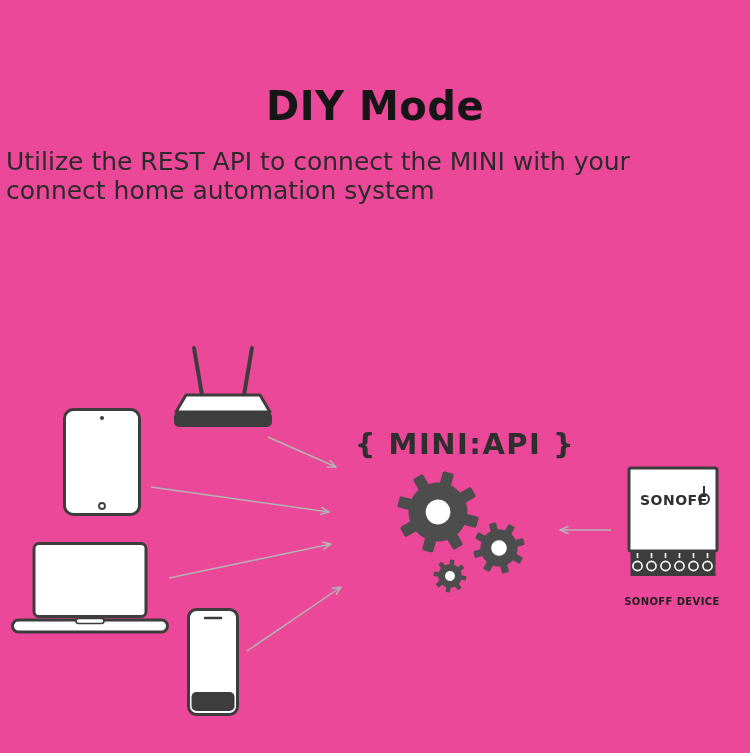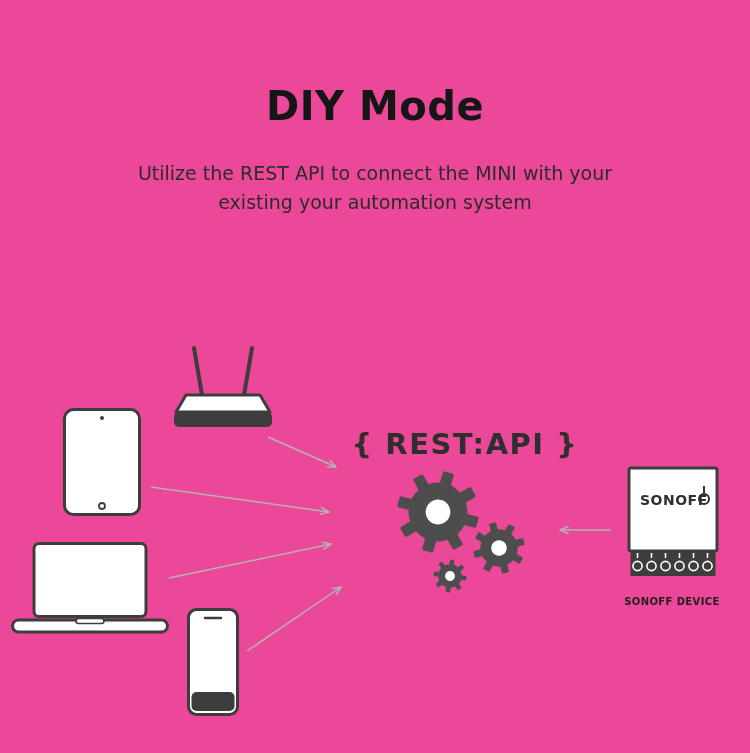--- a/index.html
+++ b/index.html
@@ -8,22 +8,22 @@
     font-family: "DejaVu Sans", "Liberation Sans", sans-serif;
   }
   .page { position: relative; width: 750px; height: 753px; background: #ec4899; overflow: hidden; }
 
   .title {
     position: absolute; left: 0; right: 0; top: 83px; margin: 0;
     text-align: center; font-size: 40px; font-weight: 700; color: #161616;
     letter-spacing: 0.5px;
   }
   .subtitle {
-    position: absolute; left: 0; right: 0; top: 141px; margin: 18px;
-    text-align: center; font-size: 19px; line-height: 29px; color: #2b2b2b;
+    position: absolute; left: 0; right: 0; top: 141px; margin: 6px;
+    font-size: 25px; line-height: 29px; color: #2b2b2b;
   }
 
   .overlay { position: absolute; left: 0; top: 0; width: 750px; height: 753px; pointer-events: none; }
 
   .icon { position: absolute; }
   .icon.router { left: 168px; top: 343px; width: 110px; height: 95px; }
   .icon.tablet { left: 62px;  top: 407px; width: 80px;  height: 110px; }
   .icon.laptop { left: 10px;  top: 541px; width: 160px; height: 95px; }
   .icon.phone  { left: 186px; top: 607px; width: 54px;  height: 110px; }
   .icon.sonoff { left: 627px; top: 466px; width: 92px;  height: 116px; }
@@ -41,21 +41,21 @@
 </style>
 </head>
 <body>
 
 <div class="page">
 
   <h1 class="title">DIY Mode</h1>
 
   <p class="subtitle">
     <span>Utilize the REST API to connect the MINI with your</span><br>
-    <span>existing your automation system</span>
+    <span>connect home automation system</span>
   </p>
 
   <svg class="overlay" viewBox="0 0 750 753" aria-hidden="true">
     <defs>
       <marker id="ah" markerWidth="14" markerHeight="12" refX="9" refY="4.5" orient="auto" markerUnits="userSpaceOnUse">
         <path d="M1,1 L9,4.5 L1,8" fill="none" stroke="#b3b3b3" stroke-width="1.6" stroke-linecap="round" stroke-linejoin="round"></path>
       </marker>
       <g id="gear-shape">
         <g fill="#4d4d4d">
           <rect x="-6" y="-43" width="12" height="17" rx="2"></rect>
@@ -107,21 +107,21 @@
     <rect x="2.5" y="79" width="155" height="12" rx="6" fill="#ffffff" stroke="#3d3d3d" stroke-width="3"></rect>
     <rect x="66" y="77.5" width="28" height="5" rx="2.5" fill="#ffffff" stroke="#3d3d3d" stroke-width="1.6"></rect>
   </svg>
 
   <svg class="icon phone" viewBox="0 0 54 110" aria-hidden="true">
     <rect x="2.5" y="2.5" width="49" height="105" rx="8" fill="#ffffff" stroke="#3d3d3d" stroke-width="3"></rect>
     <line x1="19" y1="11" x2="35" y2="11" stroke="#3d3d3d" stroke-width="2.5" stroke-linecap="round"></line>
     <rect x="5.5" y="85" width="43" height="19" rx="5" fill="#3d3d3d"></rect>
   </svg>
 
-  <div class="center-label">{ REST:API }</div>
+  <div class="center-label">{ MINI:API }</div>
 
   <svg class="icon sonoff" viewBox="0 0 92 116" aria-hidden="true">
     <rect x="2" y="2" width="88" height="83" rx="2" fill="#ffffff" stroke="#3d3d3d" stroke-width="3"></rect>
     <text x="13" y="39" font-size="14" font-weight="bold" letter-spacing="0.5" fill="#2f2f2f">SONOFF</text>
     <g stroke="#2f2f2f" stroke-width="2" fill="none">
       <line x1="77" y1="20" x2="77" y2="27"></line>
       <circle cx="77" cy="33" r="5"></circle>
     </g>
     <rect x="3.5" y="85" width="85" height="25" fill="#3d3d3d"></rect>
     <g stroke="#ffffff" stroke-width="1.6" fill="none">

